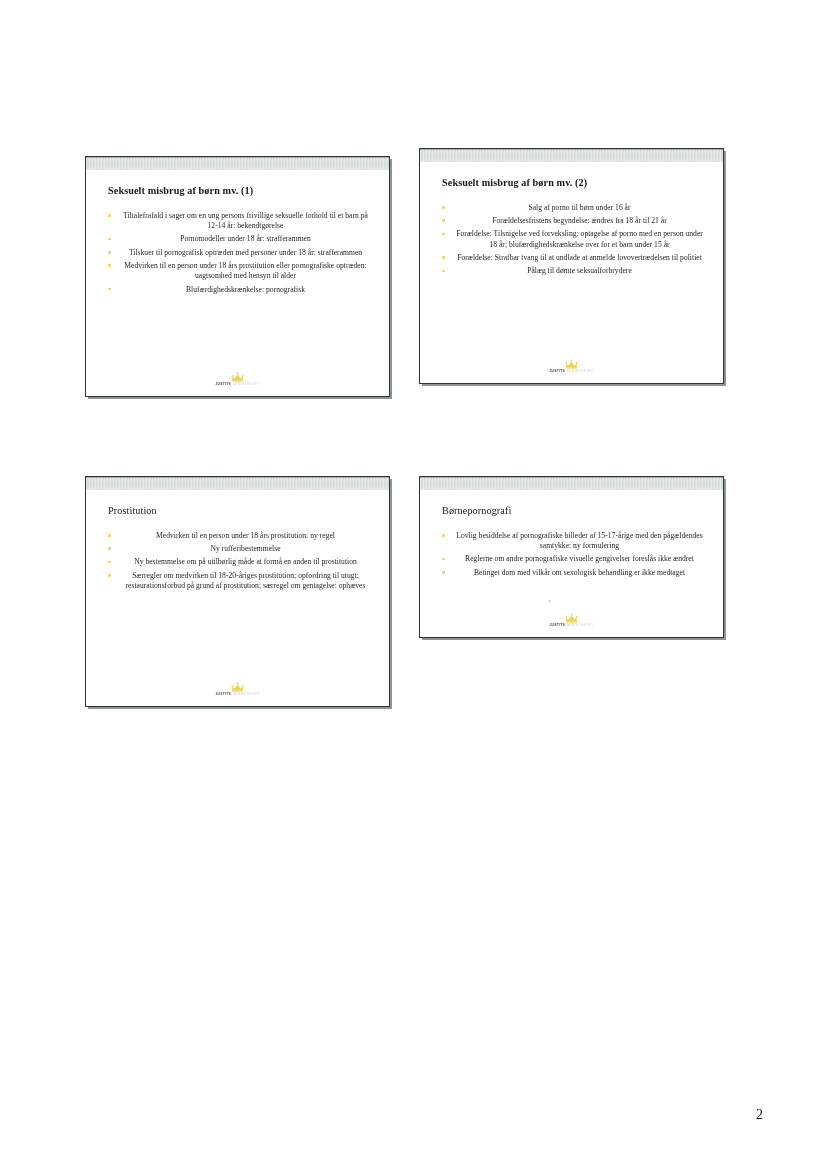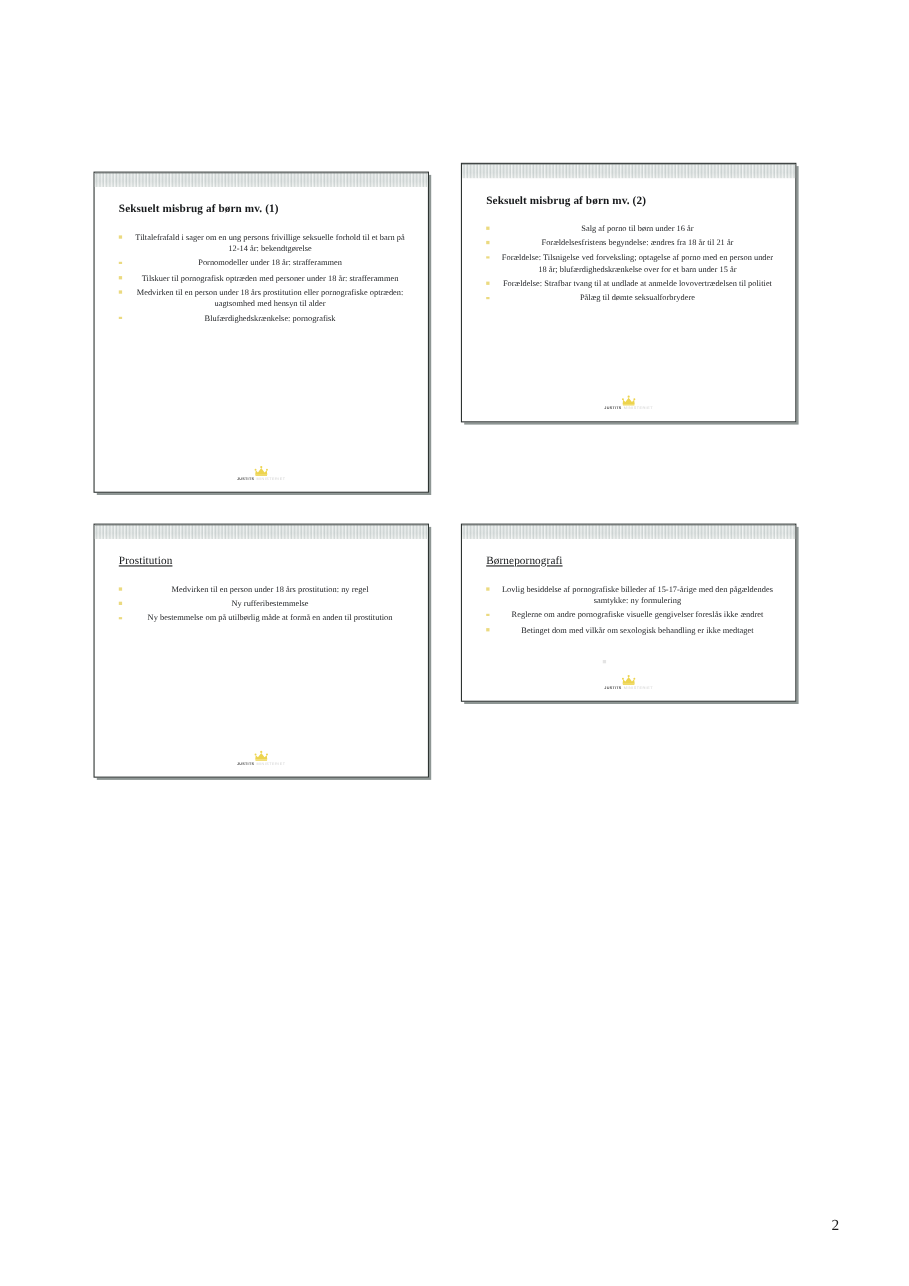--- a/index.html
+++ b/index.html
@@ -24,21 +24,21 @@
 
   
   .slide {
     position: absolute;
     background: #ffffff;
     border: 1.5px solid #2e3432;
     box-sizing: border-box;
     box-shadow: 2.5px 2.5px 0 -0.5px #8e9694;
     overflow: hidden;
   }
-  .slide-1 { left: 85px;  top: 156px; width: 305px; height: 292px; }
+  .slide-1 { left: 85px;  top: 156px; width: 305px; height: 241px; }
   .slide-2 { left: 419px; top: 148px; width: 305px; height: 236px; }
   .slide-3 { left: 85px;  top: 476px; width: 305px; height: 231px; }
   .slide-4 { left: 419px; top: 476px; width: 305px; height: 162px; }
 
   
   .slide-band {
     position: absolute;
     left: 0; right: 0; top: 0;
     height: 13px;
     background:
@@ -65,21 +65,21 @@
 
   .slide-title {
     margin: 15px 0 0 2px;
     font-size: 10.2px;
     line-height: 1.15;
     letter-spacing: .1px;
     color: #16181a;
     white-space: nowrap;
   }
   .slide-title.bold { font-weight: 700; }
-  .slide-title.plain { font-weight: 400; text-decoration: underline; }
+  .slide-title.plain { font-weight: 400; }
 
   .bullets {
     list-style: none;
     margin: 14px 0 0 0;
     padding: 0 4px 0 0;
   }
 
   .bullet {
     position: relative;
     padding-left: 16px;
@@ -262,20 +262,24 @@
           <span class="bullet-text">Medvirken til en person under 18 års prostitution: ny regel</span>
         </li>
         <li class="bullet">
           <span class="bullet-marker"></span>
           <span class="bullet-text">Ny rufferibestemmelse</span>
         </li>
         <li class="bullet">
           <span class="bullet-marker"></span>
           <span class="bullet-text">Ny bestemmelse om på utilbørlig måde at formå en anden til prostitution</span>
         </li>
+        <li class="bullet">
+          <span class="bullet-marker"></span>
+          <span class="bullet-text">Særregler om medvirken til 18-20-åriges prostitution; opfordring til utugt; restaurationsforbud på grund af prostitution; særregel om gentagelse: ophæves</span>
+        </li>
       </ul>
     </div>
     <div class="slide-logo">
       <span class="crown-icon">
         <svg viewBox="0 0 26 20" width="13" height="10" aria-hidden="true">
           <path d="M3 9 L2 17 H24 L23 9 L19 13 L13 5 L7 13 Z" fill="#edd44f"></path>
           <rect x="2.5" y="17" width="21" height="2.2" fill="#edd44f"></rect>
           <circle cx="13" cy="3.2" r="2" fill="#edd44f"></circle>
           <circle cx="2.6" cy="8" r="1.8" fill="#edd44f"></circle>
           <circle cx="23.4" cy="8" r="1.8" fill="#edd44f"></circle>

